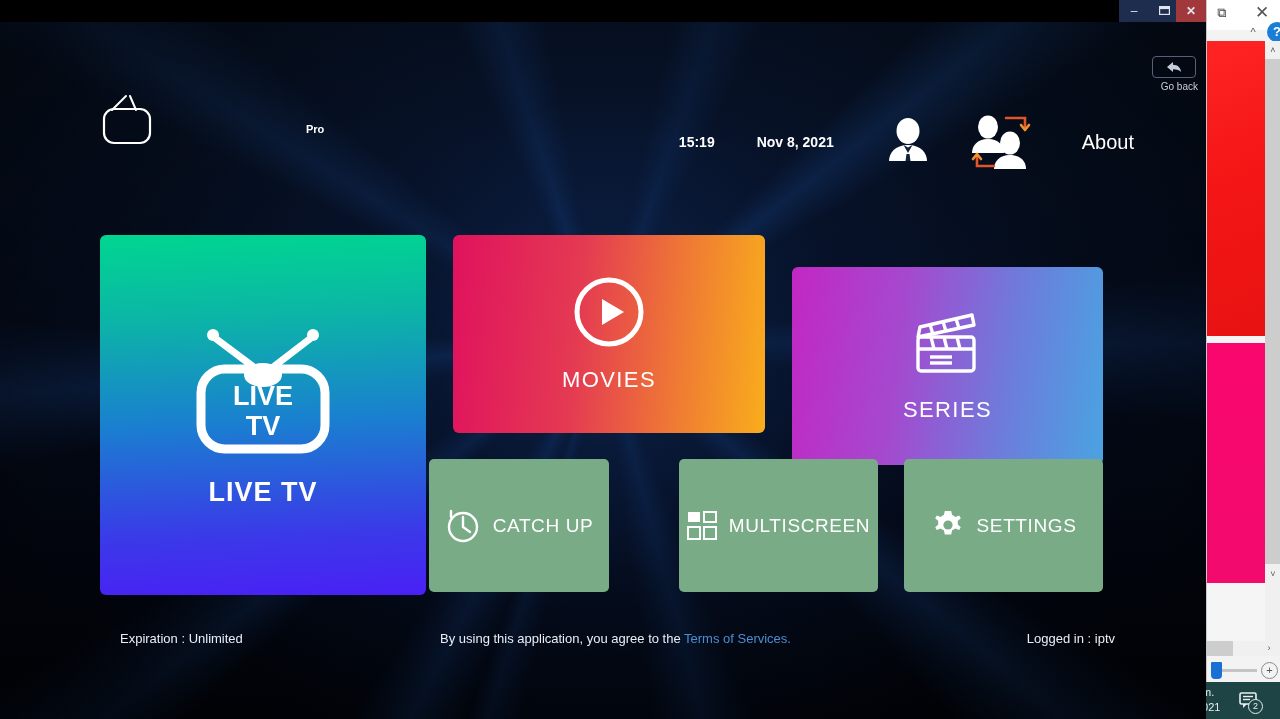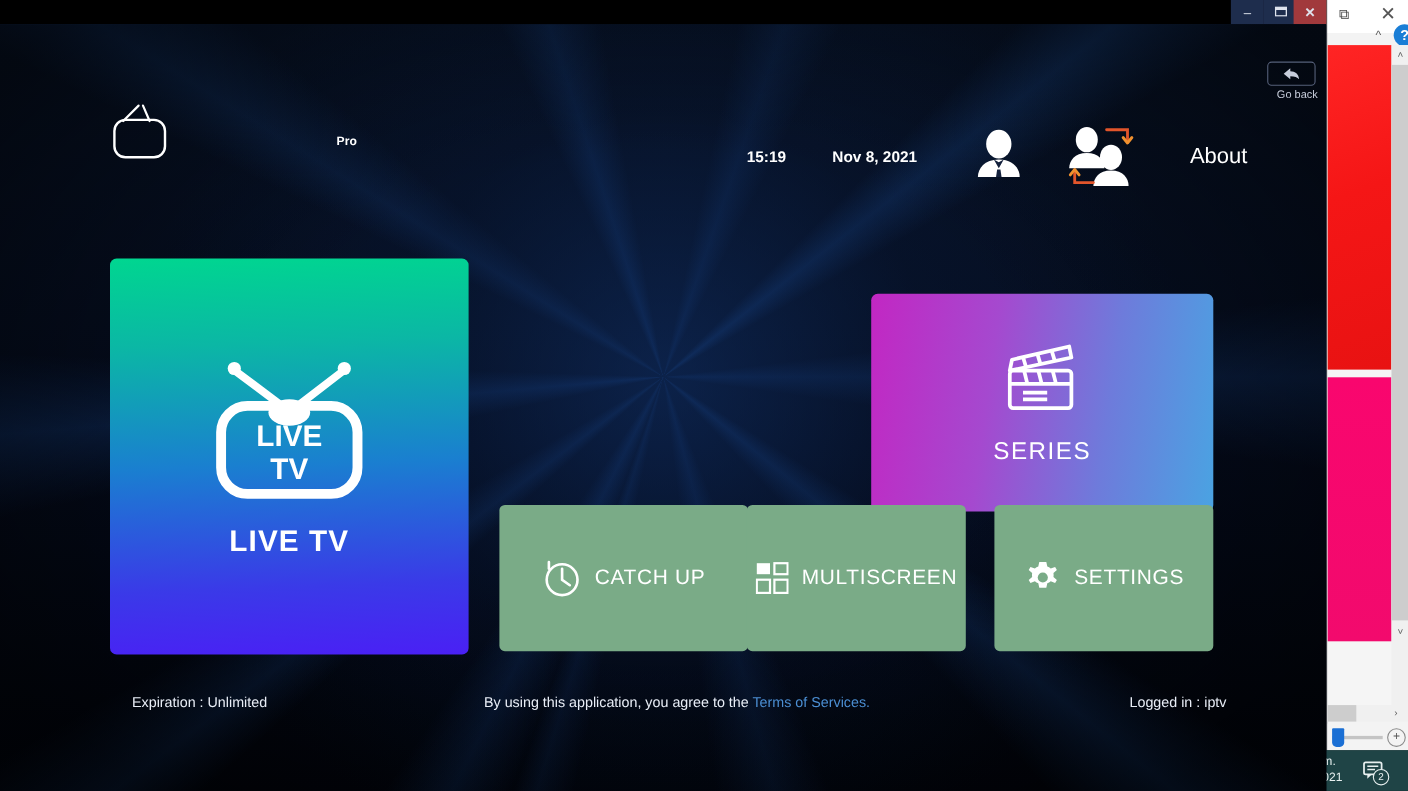--- a/index.html
+++ b/index.html
@@ -128,21 +128,21 @@
       margin-top:22px; }
   .tile-movies{ left:453px; top:213px; width:312px; height:198px;
       background:linear-gradient(95deg,#e0125e 0%,#e43a52 40%,#ef7a34 72%,#f9ad1c 100%); }
   .tile-series{ left:792px; top:213px; width:311px; height:198px;
       background:linear-gradient(98deg,#c227c3 0%,#a549cf 35%,#6e7bdb 68%,#4aa3e2 100%);margin-top:32px; }
   .tile-label{ color:#fff; font-size:22px; letter-spacing:1.4px; margin-top:18px; }
 
   .tile-sm{ position:absolute; top:437px; height:133px; border-radius:5px;
       background:#7aab87; display:flex; align-items:center; justify-content:center;
       gap:12px; cursor:pointer; }
-  .tile-catch{ left:454px; width:226px; }
+  .tile-catch{ left:429px; width:180px; }
   .tile-multi{ left:679px; width:199px; }
   .tile-settings{ left:904px; width:199px; }
   .tile-sm-label{ color:#fff; font-size:19px; letter-spacing:.6px; }
 
   
   .footer{ position:absolute; left:0; top:604px; width:1206px; height:40px; }
   .ft-left{ position:absolute; left:100px; top:5px; color:#e9eef7; font-size:13px;margin-left:20px; }
   .ft-center{ position:absolute; left:440px; top:5px; color:#e9eef7; font-size:13px; }
   .ft-link{ color:#4b8ed2; cursor:pointer; }
   .ft-right{ position:absolute; right:91px; top:5px; color:#e9eef7; font-size:13px; }
@@ -270,20 +270,27 @@
           <path d="M20 15 L64 48" stroke="#fff" stroke-width="7" stroke-linecap="round" fill="none"></path>
           <path d="M116 15 L73 48" stroke="#fff" stroke-width="7" stroke-linecap="round" fill="none"></path>
           <ellipse cx="68" cy="52" rx="19" ry="12" fill="#fff"></ellipse>
           <rect x="6" y="46" width="124" height="80" rx="24" fill="none" stroke="#fff" stroke-width="9"></rect>
           <text x="68" y="82" text-anchor="middle" fill="#fff" font-size="27" font-family="Liberation Sans, sans-serif" font-weight="bold">LIVE</text>
           <text x="68" y="112" text-anchor="middle" fill="#fff" font-size="27" font-family="Liberation Sans, sans-serif" font-weight="bold">TV</text>
         </svg>
         <div class="tile-live-label">LIVE TV</div>
       </div>
 
+      <div class="tile tile-movies">
+        <svg width="74" height="74" viewBox="0 0 74 74">
+          <circle cx="37" cy="37" r="32" fill="none" stroke="#fff" stroke-width="5"></circle>
+          <path d="M30 24 L52 37 L30 50 Z" fill="#fff"></path>
+        </svg>
+        <div class="tile-label">MOVIES</div>
+      </div>
 
       <div class="tile tile-series">
         <svg width="76" height="70" viewBox="0 0 76 70">
           <g fill="none" stroke="#fff" stroke-width="3.4" stroke-linejoin="round">
             <rect x="8" y="28" width="56" height="34" rx="3"></rect>
             <line x1="8" y1="40" x2="64" y2="40"></line>
             <path d="M8 28 L10 18 L62 6 L64 16 Z"></path>
             <line x1="23" y1="25.5" x2="20" y2="15.5"></line>
             <line x1="36" y1="22.5" x2="33" y2="12.5"></line>
             <line x1="49" y1="19.5" x2="46" y2="9.5"></line>

